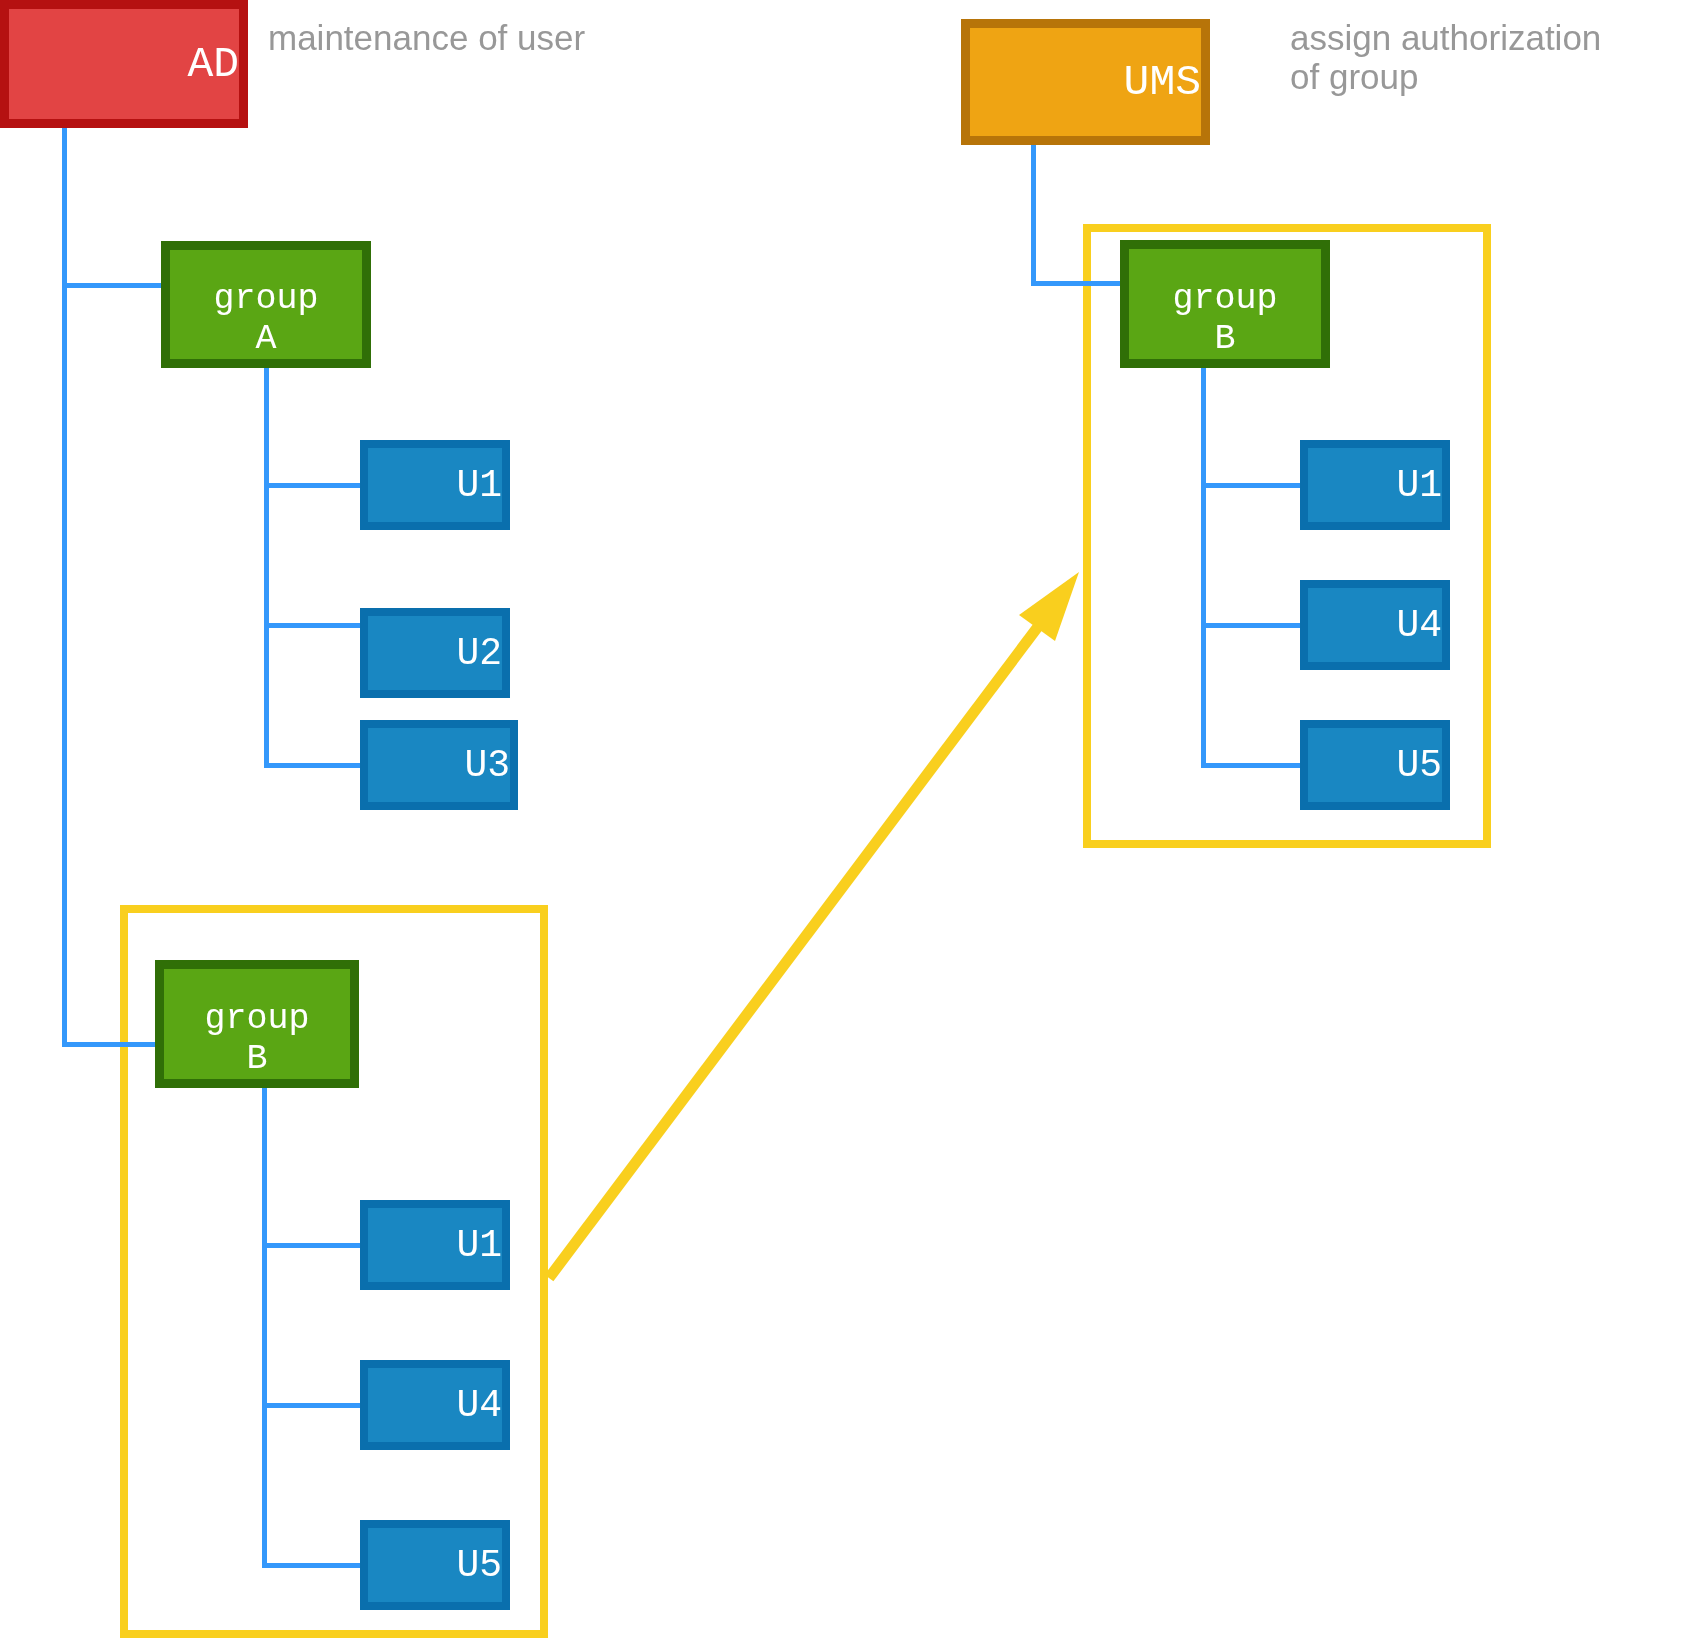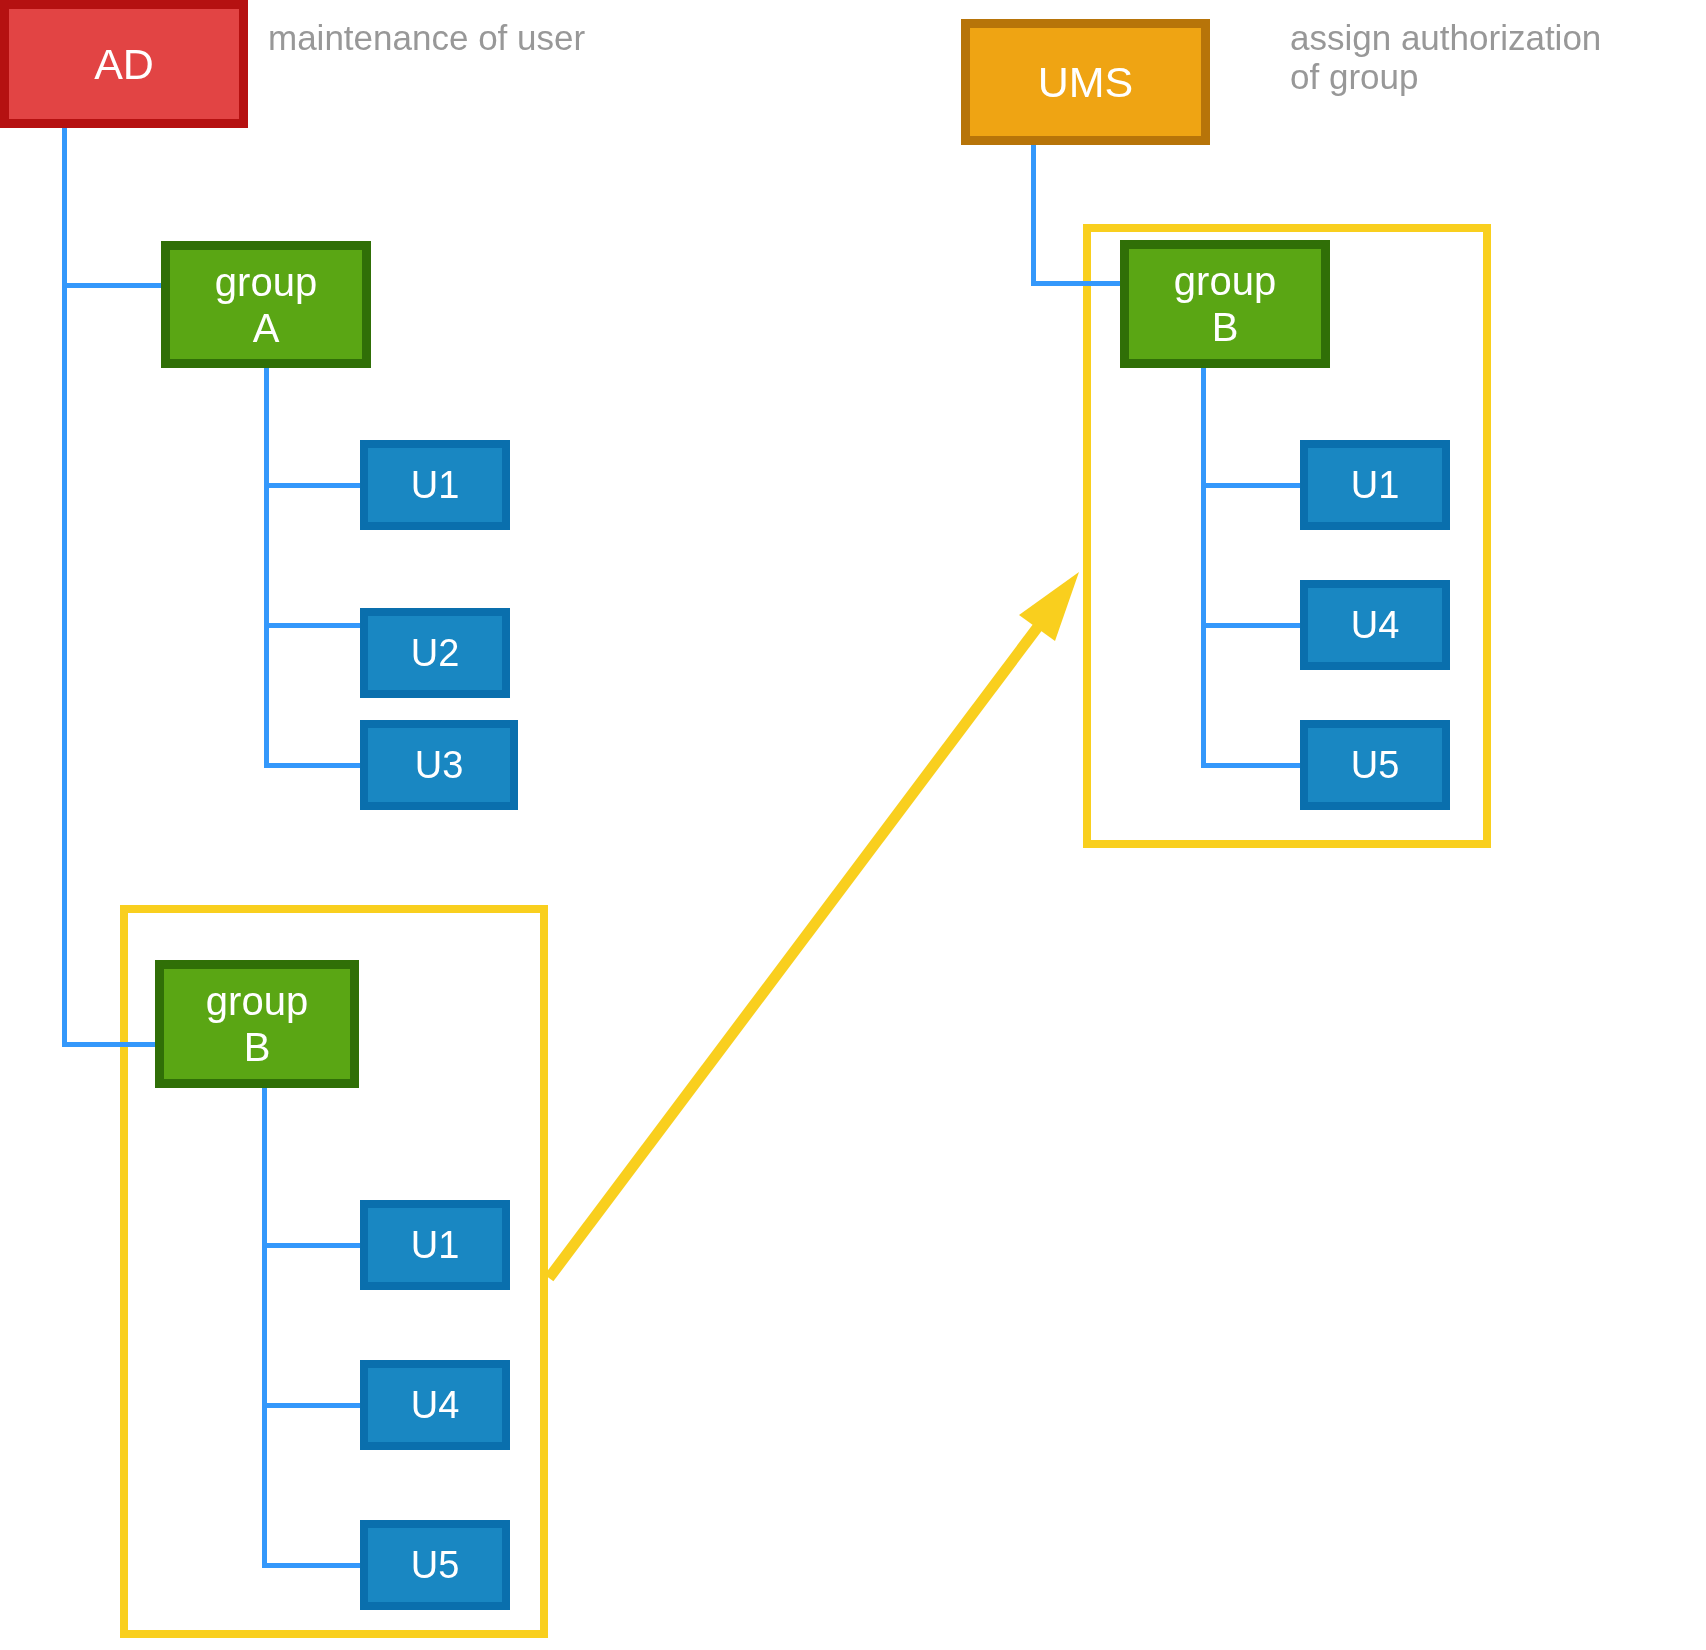--- a/index.html
+++ b/index.html
@@ -9,29 +9,30 @@
     height: 1650px;
     background: #ffffff;
     overflow: hidden;
     font-family: "Liberation Sans", sans-serif;
   }
   .box {
     position: absolute;
     box-sizing: border-box;
     display: flex;
     align-items: center;
-    justify-content: center;
+    justify-content: flex-end;
     text-align: center;
     color: #ffffff;
+    font-family: Liberation Mono, monospace;
   }
   .sys-box { font-size: 43px; border: 9px solid; }
   .ad-box  { background: var(--ad_fill);  border-color: var(--ad_border); }
   .ums-box { background: var(--ums_fill); border-color: var(--ums_border); }
   .grp-box {
-    font-size: 40px;
+    font-size: 35px;
     line-height: 1.15;
     border: 9px solid var(--group_border);
     background: var(--group_fill);
     flex-direction: column;
   }
   .usr-box {
     font-size: 38px;
     border: 8px solid var(--user_border);
     background: var(--user_fill);
   }

